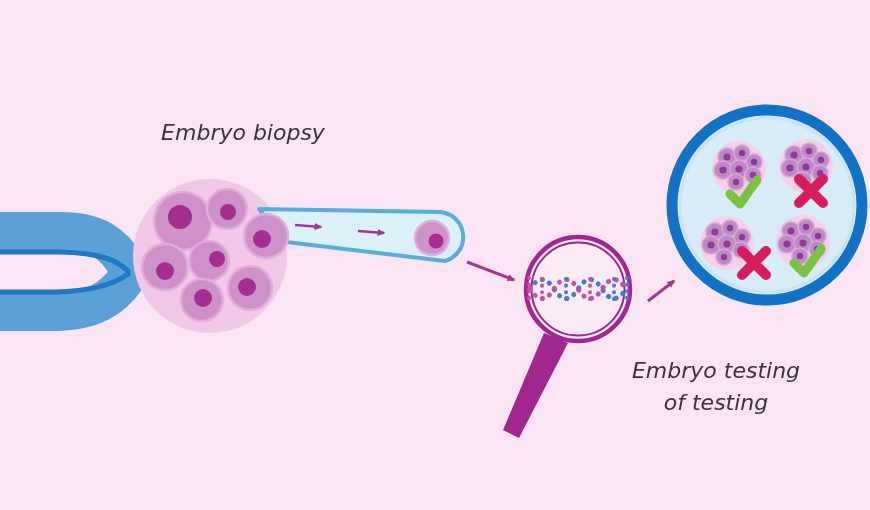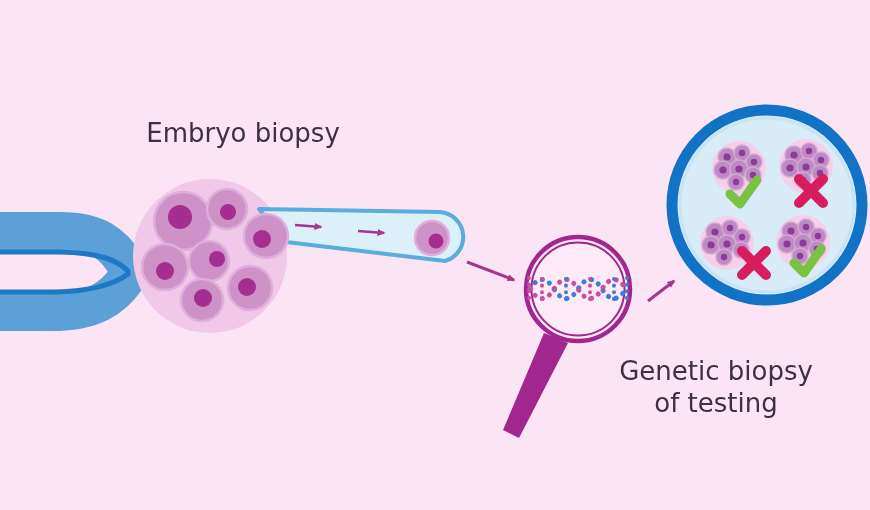--- a/index.html
+++ b/index.html
@@ -13,22 +13,22 @@
     --check_green:#7CC242; --cross_red:#D81D5F; --text:#3B3144;
   }
   html,body{margin:0;padding:0;}
   .canvas{
     position:relative; width:870px; height:510px; overflow:hidden;
     background:var(--background);
     font-family:"DejaVu Sans", sans-serif;
   }
   .canvas svg{position:absolute;left:0;top:0;display:block;}
   .label{
-    position:absolute; color:var(--text); font-size:26px; line-height:32px;
-    text-align:center; letter-spacing:0px; user-select:none;
+    position:absolute; color:var(--text); font-size:22px; line-height:32px;
+    text-align:center; letter-spacing:0px; user-select:none;font-style:italic;
   }
   .label .line{display:block;}
   #label-biopsy{left:123px; top:117px; width:240px;}
   #label-genetic{left:586px; top:355px; width:260px;}
 
   .arm{stroke:var(--pipette_blue); stroke-width:38; fill:none; stroke-linecap:round;}
   .arm-channel{stroke:var(--pipette_dark_blue); stroke-width:5; fill:none; stroke-linecap:round;}
   .halo{fill:var(--embryo_halo);}
   .cell{fill:var(--cell_fill); stroke:var(--cell_outline); stroke-width:2.5;}
   .nucleus{fill:var(--nucleus);}
@@ -164,17 +164,17 @@
       <g>
         <use href="#mini-embryo" x="803" y="242"></use>
         <use href="#def-check" x="807" y="262"></use>
       </g>
     </g>
   </svg>
 
   <div class="label" id="label-biopsy">Embryo biopsy</div>
 
   <div class="label" id="label-genetic">
-    <span class="line">Genetic biopsy</span>
+    <span class="line">Embryo testing</span>
     <span class="line">of testing</span>
   </div>
 
 </div>
 
 </body></html>

